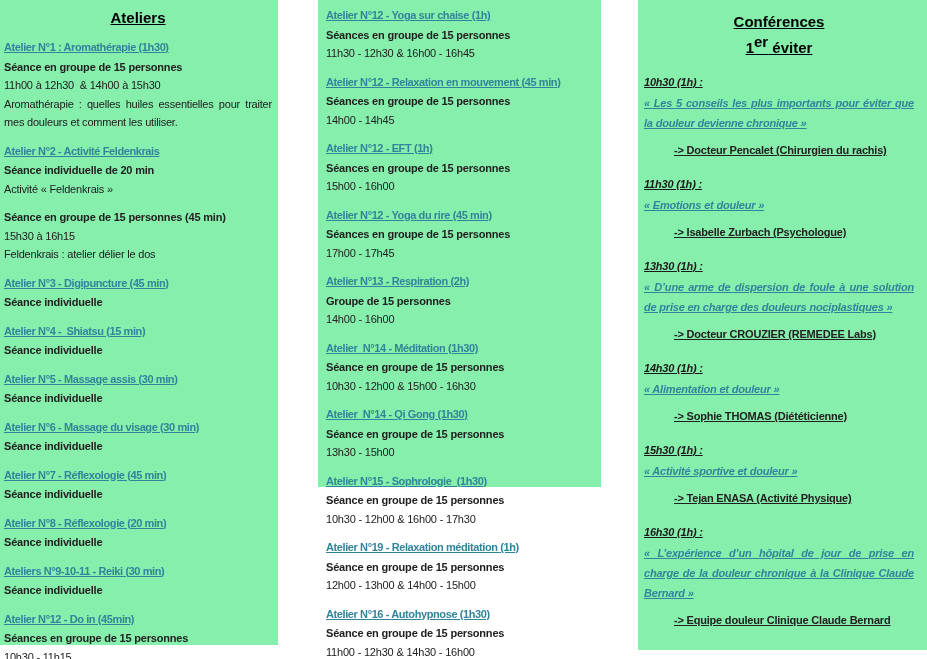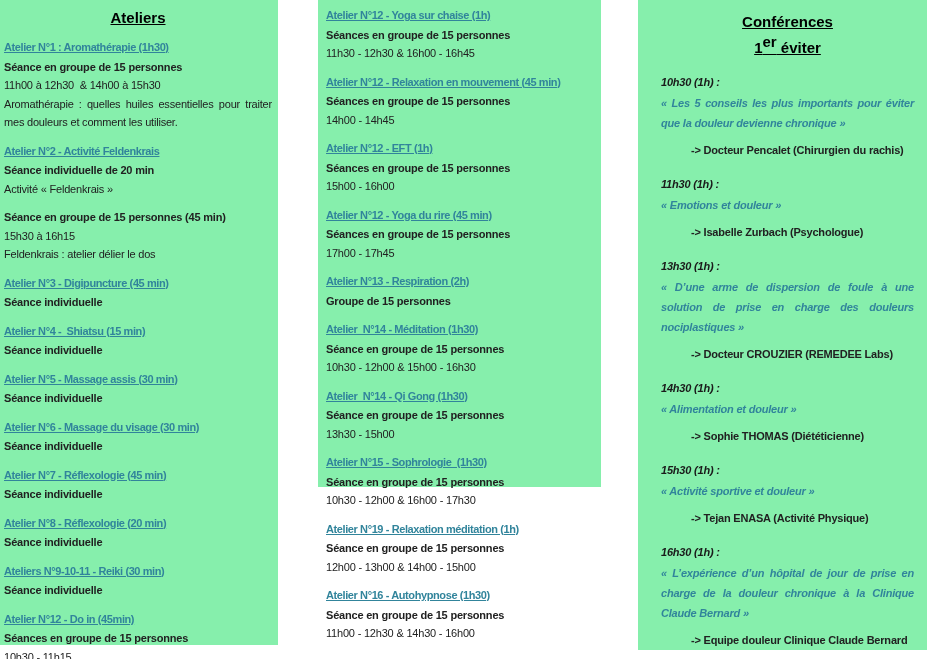--- a/index.html
+++ b/index.html
@@ -5,40 +5,40 @@
   html,body{margin:0;padding:0;}
   body{
     width:927px;height:659px;background:#ffffff;position:relative;
     font-family:"Liberation Sans", sans-serif;
     font-size:11px;letter-spacing:-0.2px;color:#212121;
     overflow:hidden;
   }
   .col{position:absolute;top:0;background:#86efac;box-sizing:border-box;}
   #col-left{left:0;width:278px;height:645px;padding:6px 6px 0 4px;}
   #col-mid{left:318px;width:283px;height:487px;padding:6px 7px 0 8px;}
-  #col-right{left:638px;width:289px;height:650px;padding:8px 13px 0 23px;}
+  #col-right{left:638px;width:289px;height:650px;padding:8px 13px 0 6px;}
 
   p{margin:0;line-height:18.5px;}
   .col-title{
     text-align:center;font-size:15px;font-weight:bold;color:#000;
     margin:2px 0 10px 0;letter-spacing:0;
   }
   .col-title .tl{display:inline-block;text-decoration:underline;line-height:20px;}
   .h{
     color:#31849B;font-weight:bold;text-decoration:underline;
     white-space:pre;letter-spacing:-0.4px;
   }
   .block{margin-bottom:10px;}
   .block .h{margin-bottom:1px;}
   .b{font-weight:bold;white-space:pre-wrap;}
   .n{white-space:pre-wrap;}
   .j{text-align:justify;}
 
   
-  #col-right p{line-height:20px;}
+  #col-right p{line-height:20px;text-decoration:underline;}
   .time{font-weight:bold;font-style:italic;color:#1a1a1a;margin-top:14px;}
   .ctitle{
     color:#31849B;font-weight:bold;font-style:italic;
     text-align:justify;margin-top:1px;
   }
   .speaker{
     font-weight:bold;text-align:justify;text-indent:30px;margin-top:7px;
   }
   .conf-head{margin:4px 0 14px 0;}
   .conf-head sup{font-size:15px;}
@@ -121,20 +121,21 @@
         <p class="n">15h00 - 16h00</p>
       </div>
       <div class="block">
         <p class="h">Atelier N°12 - Yoga du rire (45 min)</p>
         <p class="b">Séances en groupe de 15 personnes</p>
         <p class="n">17h00 - 17h45</p>
       </div>
       <div class="block">
         <p class="h">Atelier N°13 - Respiration (2h)</p>
         <p class="b">Groupe de 15 personnes</p>
+        <p class="n">14h00 - 16h00</p>
       </div>
       <div class="block">
         <p class="h">Atelier  N°14 - Méditation (1h30)</p>
         <p class="b">Séance en groupe de 15 personnes</p>
         <p class="n">10h30 - 12h00 &amp; 15h00 - 16h30</p>
       </div>
       <div class="block">
         <p class="h">Atelier  N°14 - Qi Gong (1h30)</p>
         <p class="b">Séance en groupe de 15 personnes</p>
         <p class="n">13h30 - 15h00</p>

